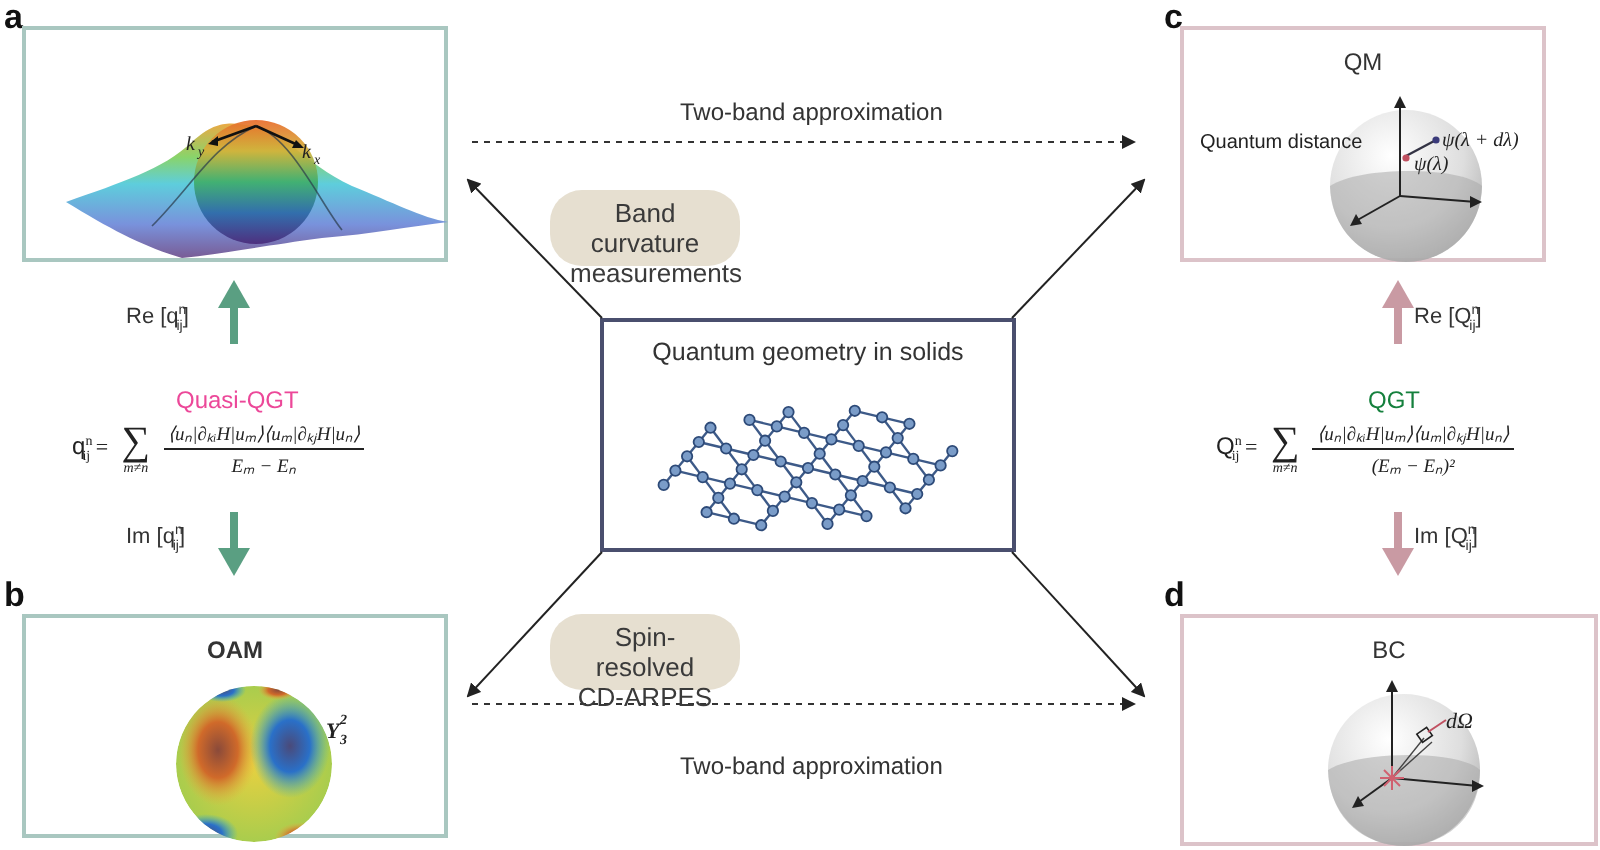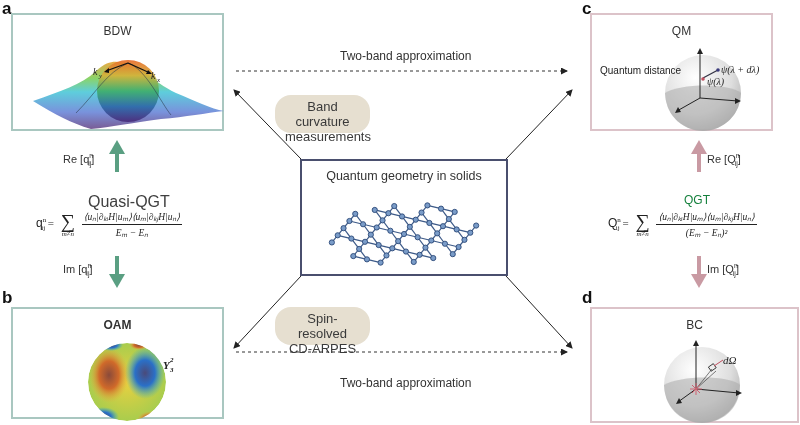--- a/index.html
+++ b/index.html
@@ -6,21 +6,21 @@
   body { width:800px; height:425px; position:relative; overflow:hidden; font-family:"Liberation Sans", sans-serif; color:#333; }
   .panel-letter { position:absolute; font-weight:bold; font-size:17px; color:#111; font-family:"Liberation Sans", sans-serif; line-height:1; }
   .box { position:absolute; box-sizing:border-box; background:#fff; }
   .box.green { border:2px solid #a9c7c0; }
   .box.pink { border:2px solid #dcc3c9; }
   .box.center { border:2px solid #4a4f6e; }
   .box-title { position:absolute; left:0; right:0; text-align:center; font-size:12px; color:#333; }
   .pill { position:absolute; background:#e6dfd0; border-radius:16px; text-align:center; font-size:13px; line-height:15px; color:#3a3a3a; padding:4px 10px; box-sizing:border-box; }
   .label { position:absolute; font-size:11px; color:#333; white-space:nowrap; }
   .label sub, .label sup { font-size:7px; }
-  .qgt-label-green { position:absolute; font-size:16px; color:#404040; }
+  .qgt-label-green { position:absolute; font-size:12px; color:#ec4899; }
   .qgt-label-pink { position:absolute; font-size:12px; color:#15803d; }
   .formula { position:absolute; font-family:"Liberation Serif", serif; font-size:11px; color:#222; white-space:nowrap; }
   .frac { display:inline-block; vertical-align:middle; text-align:center; }
   .frac .num { display:block; border-bottom:1px solid #222; padding:0 2px 1px; font-style:italic; font-size:9.5px; }
   .frac .den { display:block; padding-top:1px; font-style:italic; font-size:9.5px; }
   .sum { display:inline-block; vertical-align:middle; text-align:center; line-height:1; margin:0 4px; }
   .sum .sig { font-size:20px; display:block; }
   .sum .under { font-size:7px; display:block; font-style:italic; }
   svg { position:absolute; overflow:visible; }
   .ann { font-family:"Liberation Serif", serif; font-style:italic; font-size:10px; fill:#222; }
@@ -28,21 +28,20 @@
 </style>
 </head>
 <body>
 
 <div class="panel-letter" style="left:2px;top:0px;">a</div>
 <div class="panel-letter" style="left:582px;top:0px;">c</div>
 <div class="panel-letter" style="left:2px;top:289px;">b</div>
 <div class="panel-letter" style="left:582px;top:289px;">d</div>
 
 <div class="box green" style="left:11px;top:13px;width:213px;height:118px;">
-  <div class="box-title" style="top:9px;">BDW</div>
   <svg width="213" height="118" style="left:-2px;top:-2px;">
     <defs>
       <linearGradient id="surfGrad" x1="0" y1="0" x2="0" y2="1">
         <stop offset="0" stop-color="#e8a030"></stop>
         <stop offset="0.25" stop-color="#7ccf5a"></stop>
         <stop offset="0.45" stop-color="#4cc8d8"></stop>
         <stop offset="0.75" stop-color="#6a86d8"></stop>
         <stop offset="1" stop-color="#6a4a8a"></stop>
       </linearGradient>
       <linearGradient id="sphGrad" x1="0" y1="0" x2="0" y2="1">

